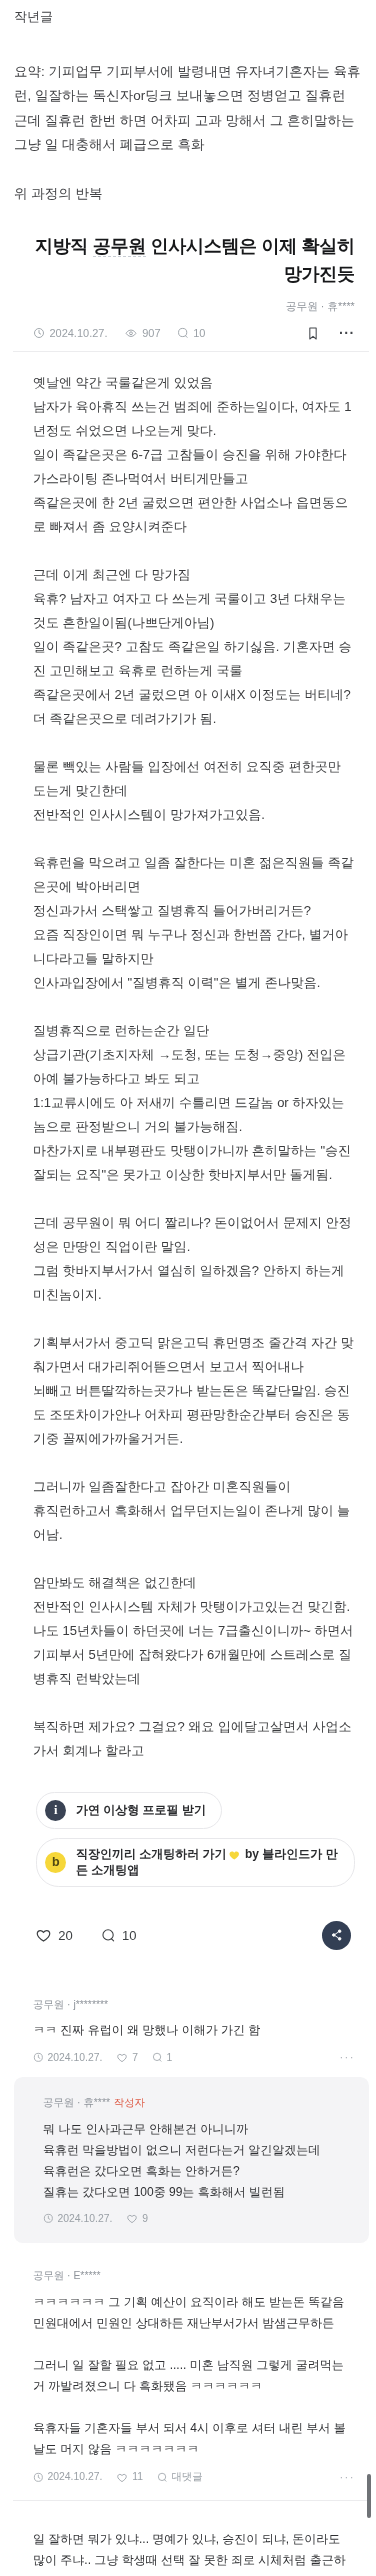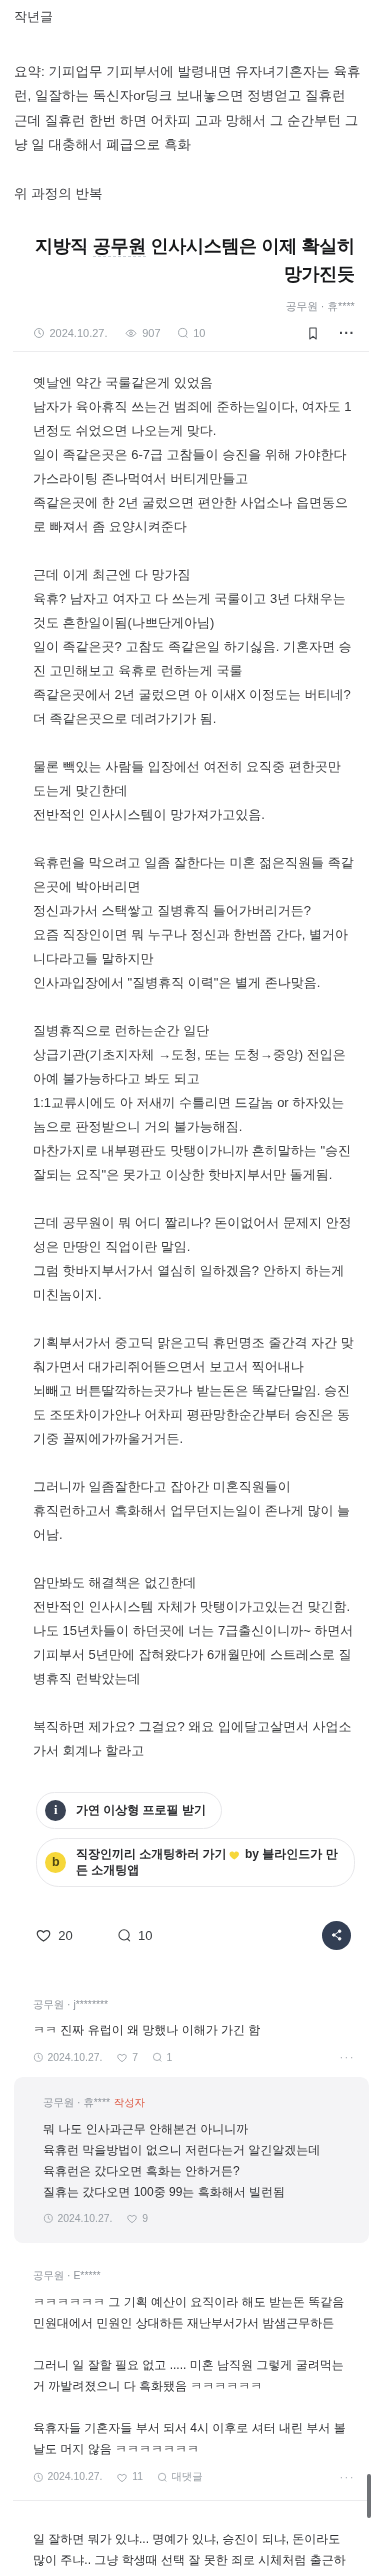--- a/index.html
+++ b/index.html
@@ -27,41 +27,41 @@
   .pills{margin:29px 21.3px 0 36px;}
   .pill{display:flex;align-items:center;gap:9.4px;border:0.9px solid #e8e8eb;border-radius:22.6px;
         padding:7px 15px 7px 8.2px;margin-bottom:8.8px;width:fit-content;max-width:317px;
         font-size:12px;font-weight:bold;color:#2a2b2e;line-height:16.3px;background:#fff;}
   .pill-icon{flex:0 0 21.3px;width:21.3px;height:21.3px;border-radius:50%;display:flex;align-items:center;justify-content:center;
              font-size:12.5px;font-weight:bold;}
   .pill-icon.dark{background:#3a4354;color:#fff;font-family:"Liberation Serif",serif;}
   .pill-icon.yellow{background:#f6d73a;color:#514a14;}
   .inline-heart{display:inline-block;vertical-align:-1.9px;margin:0 1.3px;}
   
-  .react-row{margin:34px 25px 0 35px;display:flex;align-items:center;color:#3d4043;font-size:13px;gap:16px;}
+  .react-row{margin:34px 25px 0 35px;display:flex;align-items:center;color:#3d4043;font-size:13px;}
   .react-item{display:flex;align-items:center;gap:6.3px;margin-right:28px;}
   .share-btn{margin-left:auto;width:29px;height:29px;border-radius:50%;background:#333f54;display:flex;align-items:center;justify-content:center;}
   
   .comment{padding:0 21.3px 0 33px;}
   .c-author{font-size:10.4px;color:#8e939a;}
   .c-badge{color:#dd5a45;margin-left:3.8px;}
   .c-text{margin-top:8.8px;font-size:12px;line-height:21px;color:#2f3033;}
   .c-meta{margin-top:10px;display:flex;align-items:center;font-size:10.4px;color:#9aa0a6;}
   .c-meta .meta-item{margin-right:14px;gap:3.8px;}
   .c-more{margin-left:auto;color:#aeb2b8;font-size:11.3px;letter-spacing:1.3px;}
   .reply-box{margin:14px 7.5px 0 14px;background:#f4f4f6;border-radius:8.8px;padding:19px 25px 19px 29px;}
   .scrollbar{position:absolute;right:5px;top:2474px;width:3.8px;height:44px;background:#6f7276;border-radius:1.9px;}
   svg{display:block;}
 </style>
 </head>
 <body>
 
 <div class="top-note">작년글</div>
 <div class="summary preline">요약: 기피업무 기피부서에 발령내면 유자녀기혼자는 육휴런, 일잘하는 독신자or딩크 보내놓으면 정병얻고 질휴런
-근데 질휴런 한번 하면 어차피 고과 망해서 그 순간부턴 그냥 일 대충해서 폐급으로 흑화
+근데 질휴런 한번 하면 어차피 고과 망해서 그 흔히말하는 그냥 일 대충해서 폐급으로 흑화
 
 위 과정의 반복</div>
 
 <div class="post-head">
   <h1 class="title"><span>지방직 </span><span class="dashed">공무원</span><span> 인사시스템은 이제 확실히 망가진듯</span></h1>
   <div class="post-author">공무원 · 휴****</div>
   <div class="meta-row">
     <span class="meta-item">
       <span class="icon">
         <svg width="12" height="12" viewBox="0 0 24 24" fill="none" stroke="#9aa0a6" stroke-width="1.8">

